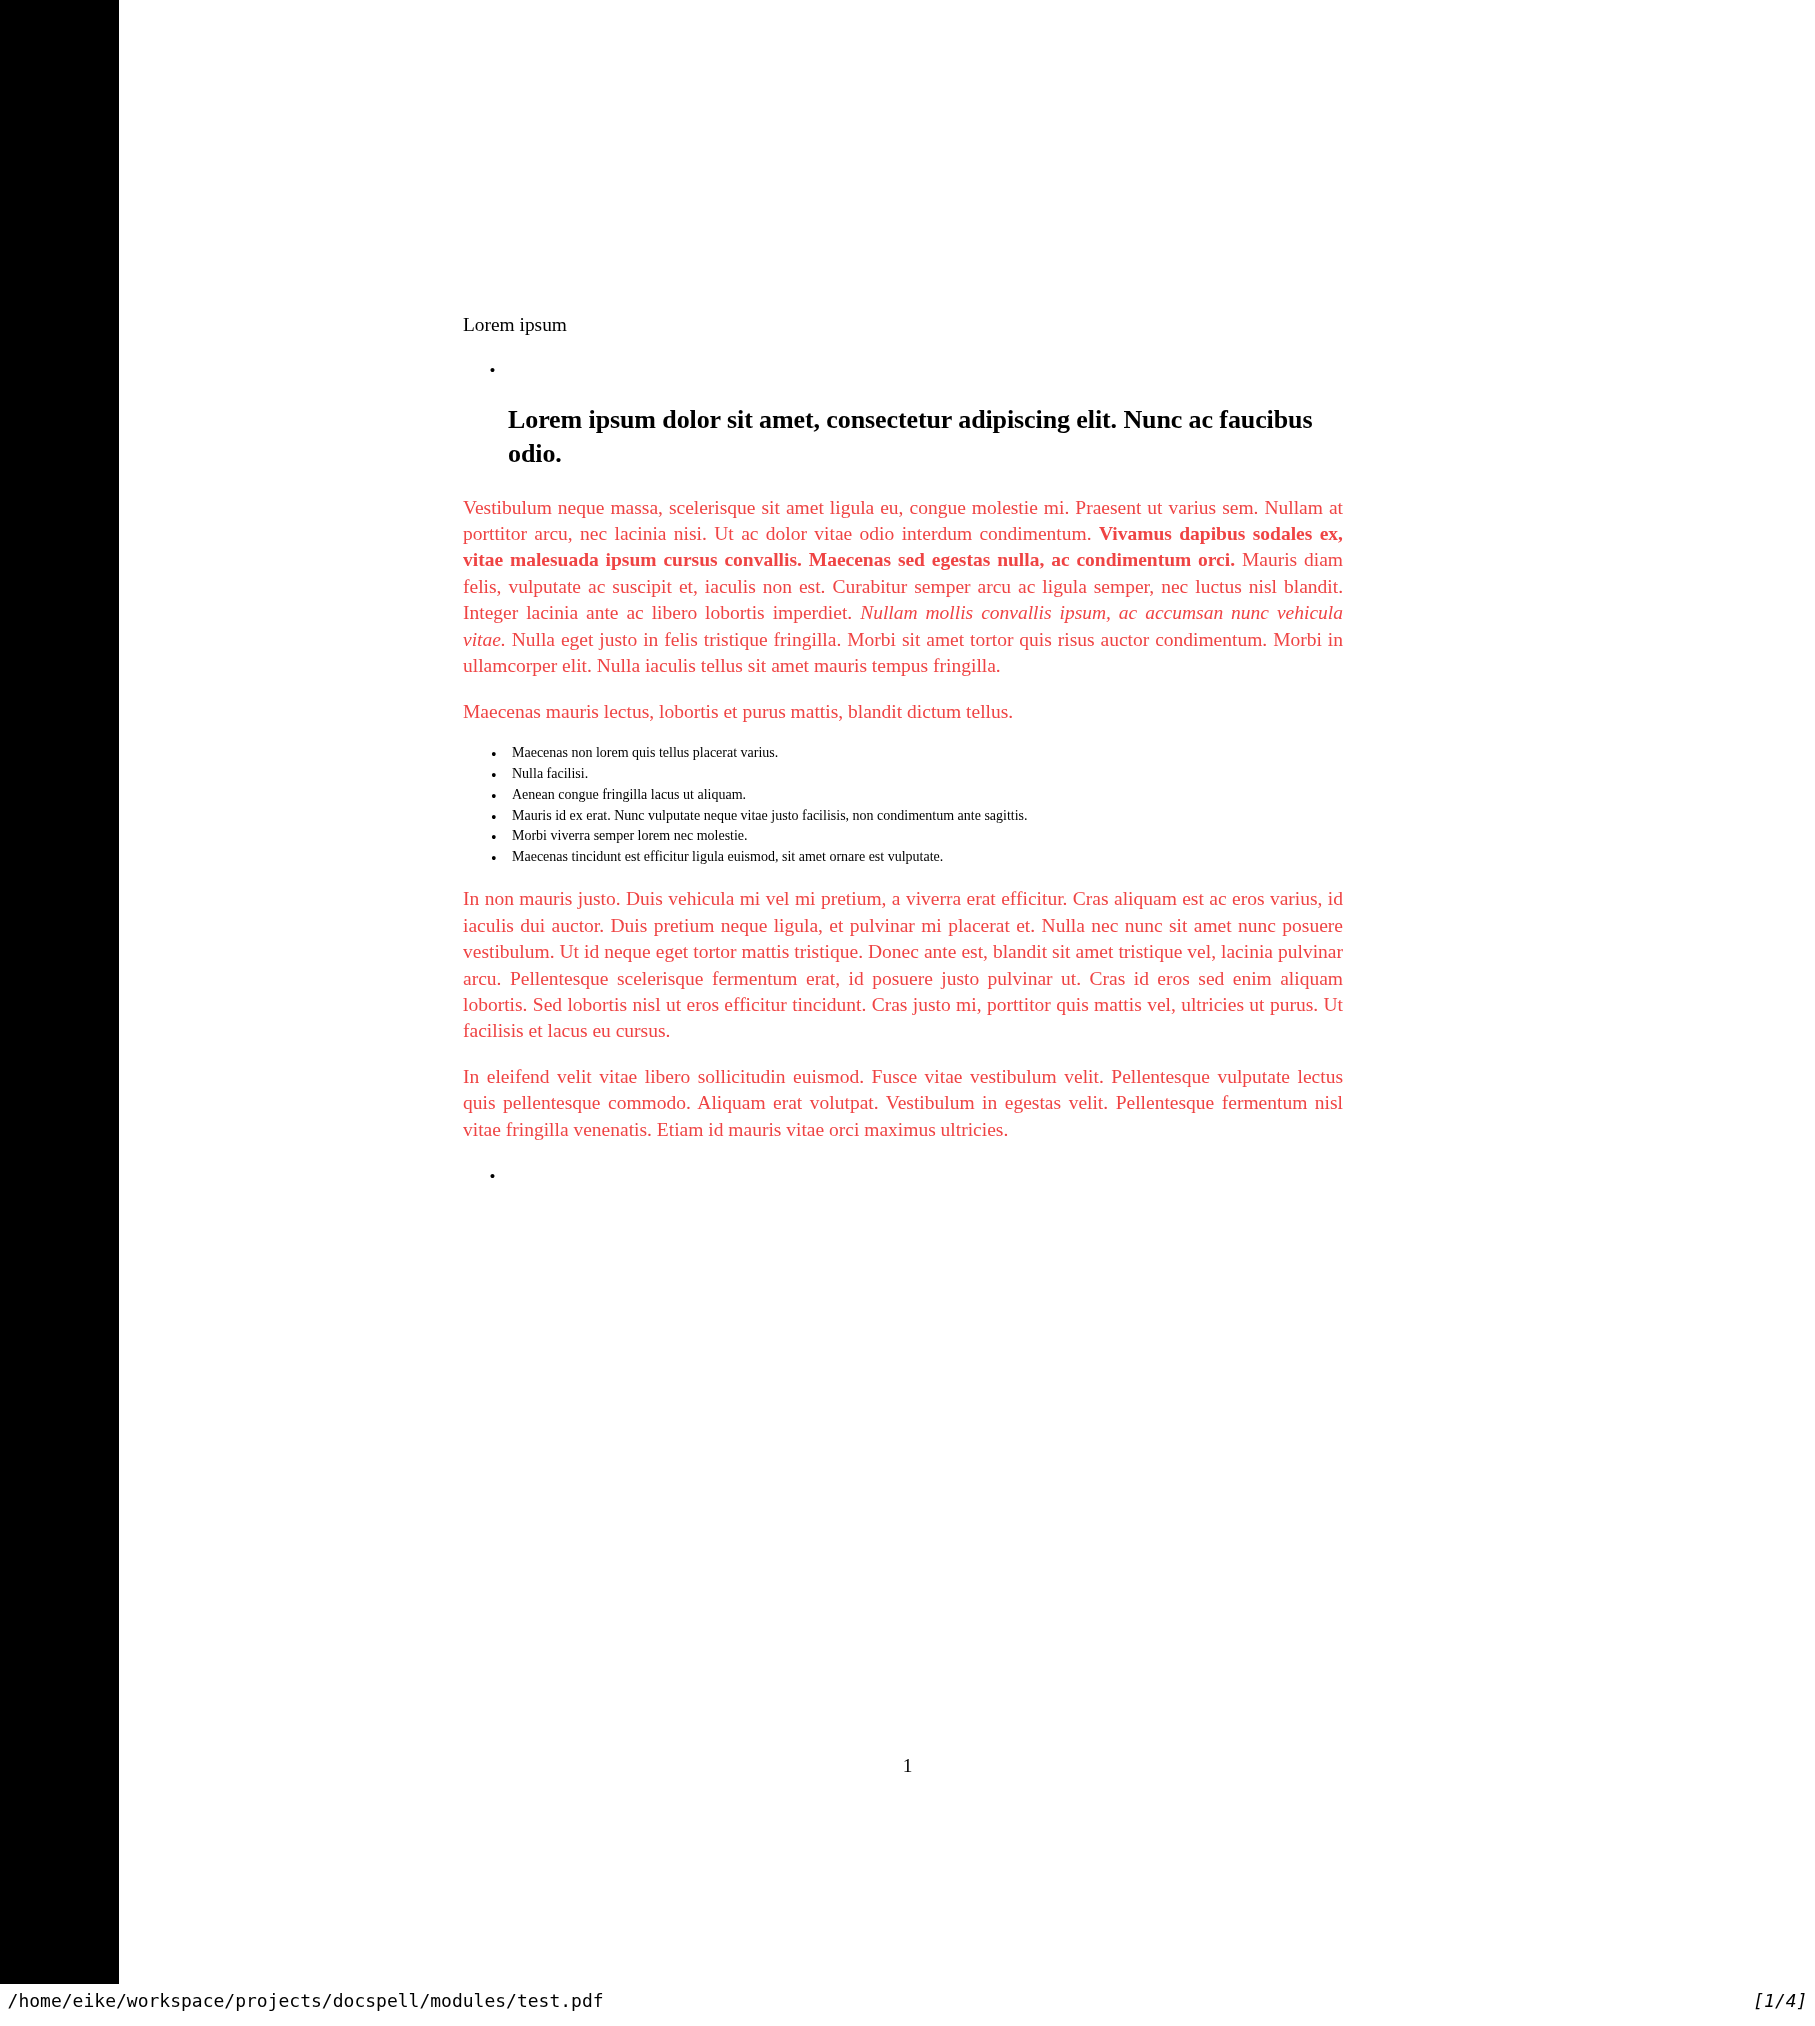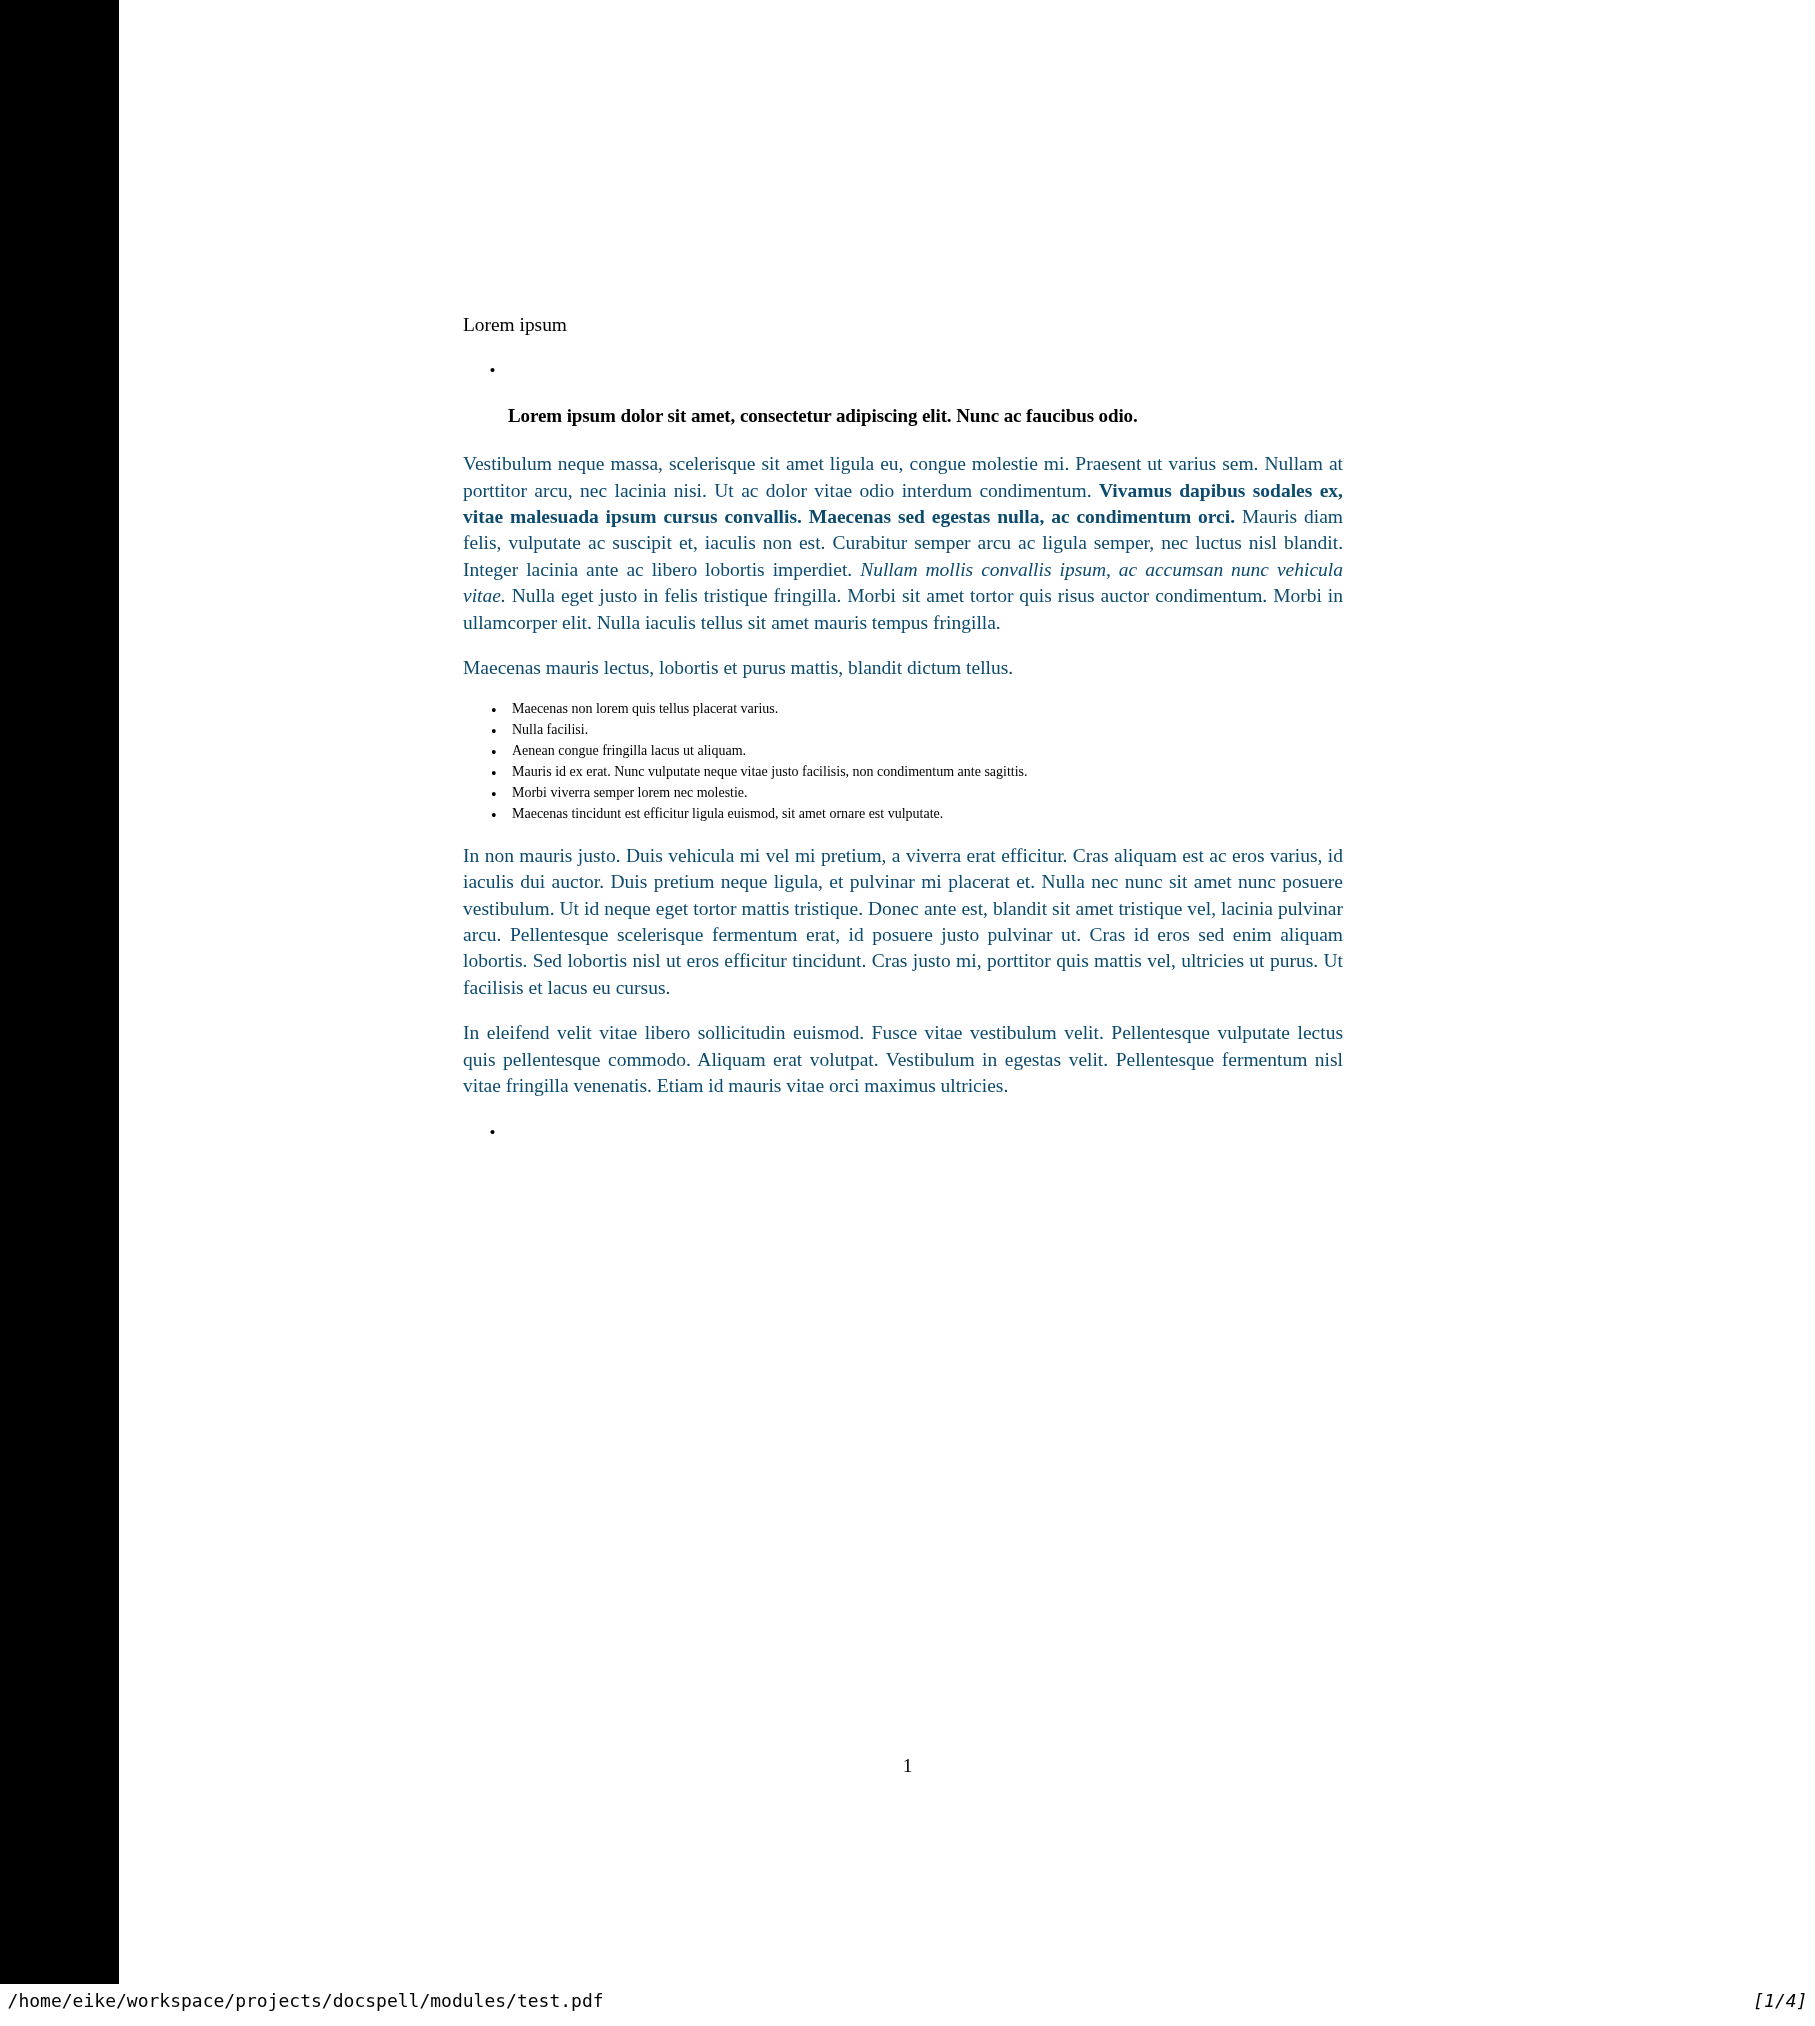--- a/index.html
+++ b/index.html
@@ -56,35 +56,35 @@
     content: "\2022";
     position: absolute;
     left: 0;
     top: 0;
     font-size: 17px;
     line-height: 1;
     color: #000;
   }
 
   h1.title {
-    font-size: 19px;
+    font-size: 26px;
     font-weight: bold;
     line-height: 1.32;
     margin: 13.2px 0 23px 45px;
     width: 835px;
     text-align: left;
     letter-spacing: -0.1px;
   }
 
   p.body {
     font-size: 19.5px;
     line-height: 1.355;
     text-align: justify;
     margin: 0 0 19px 0;
-    color: #0c4a6e;
+    color: #ef4444;
     hyphens: auto;
   }
 
   p.body b { font-weight: bold; }
   p.body i { font-style: italic; }
 
   ul.bullets {
     margin: 1.9px 0 19px 0;
     padding-left: 49px;
     list-style: none;

